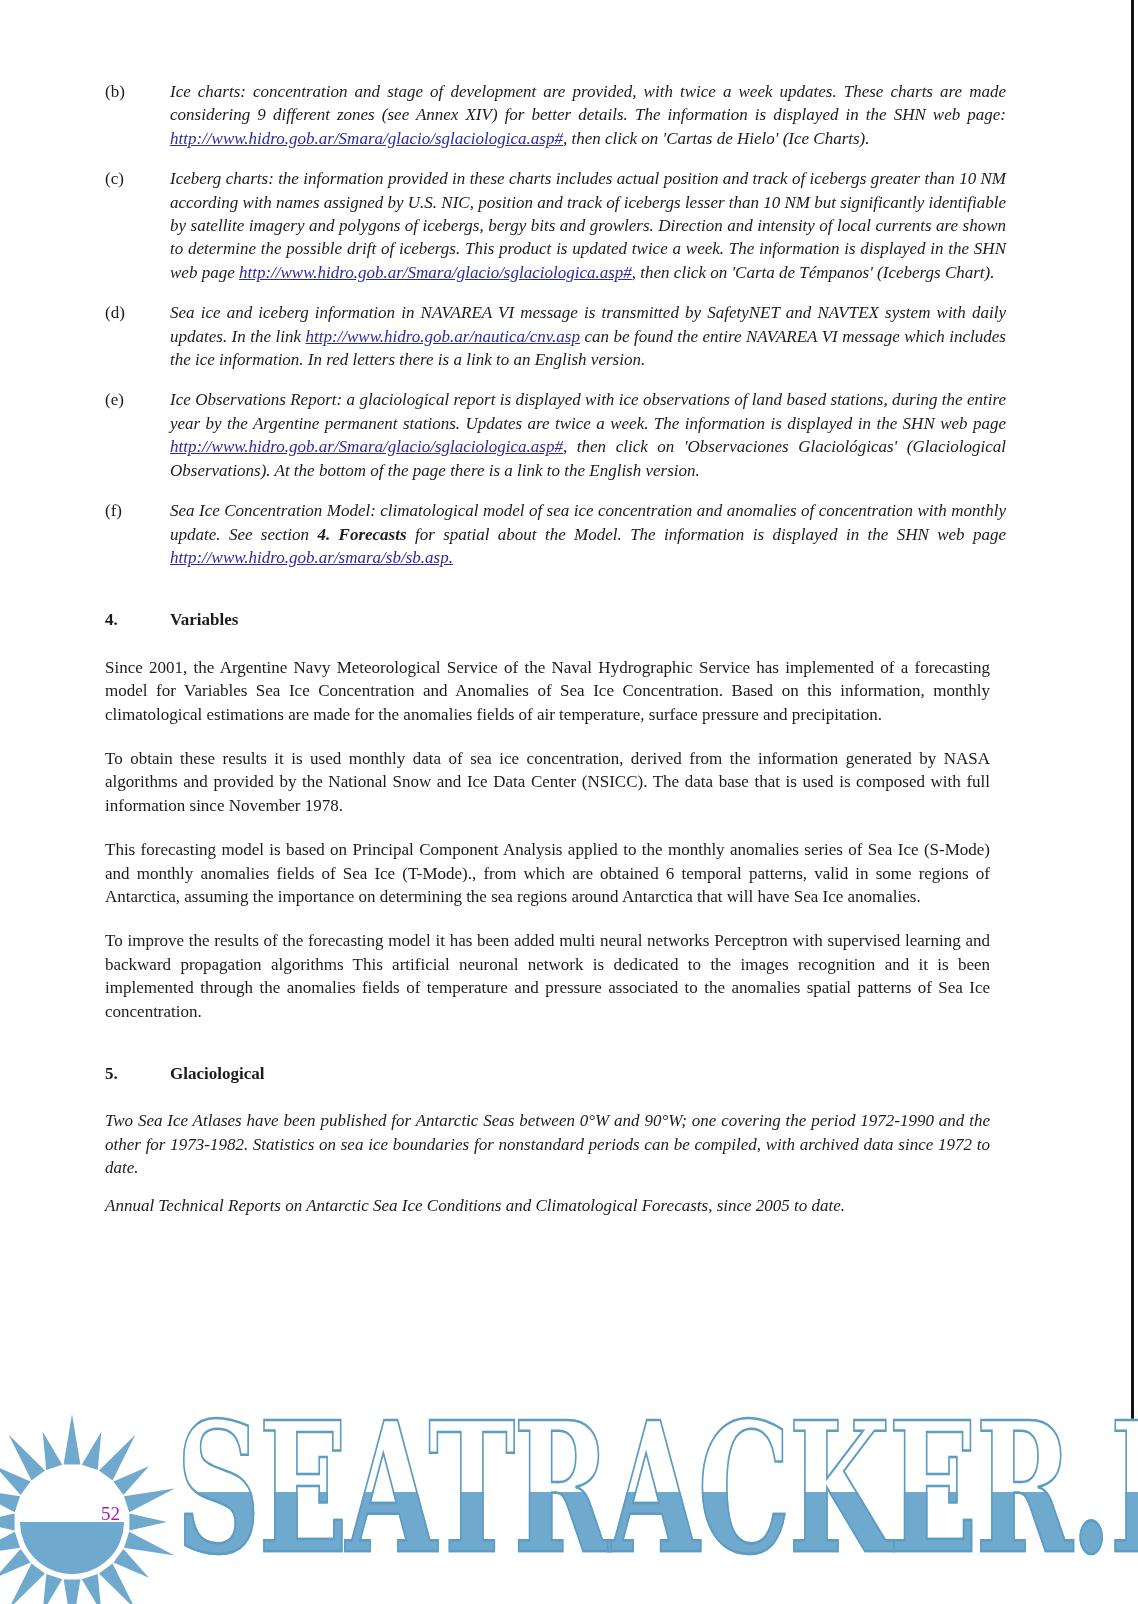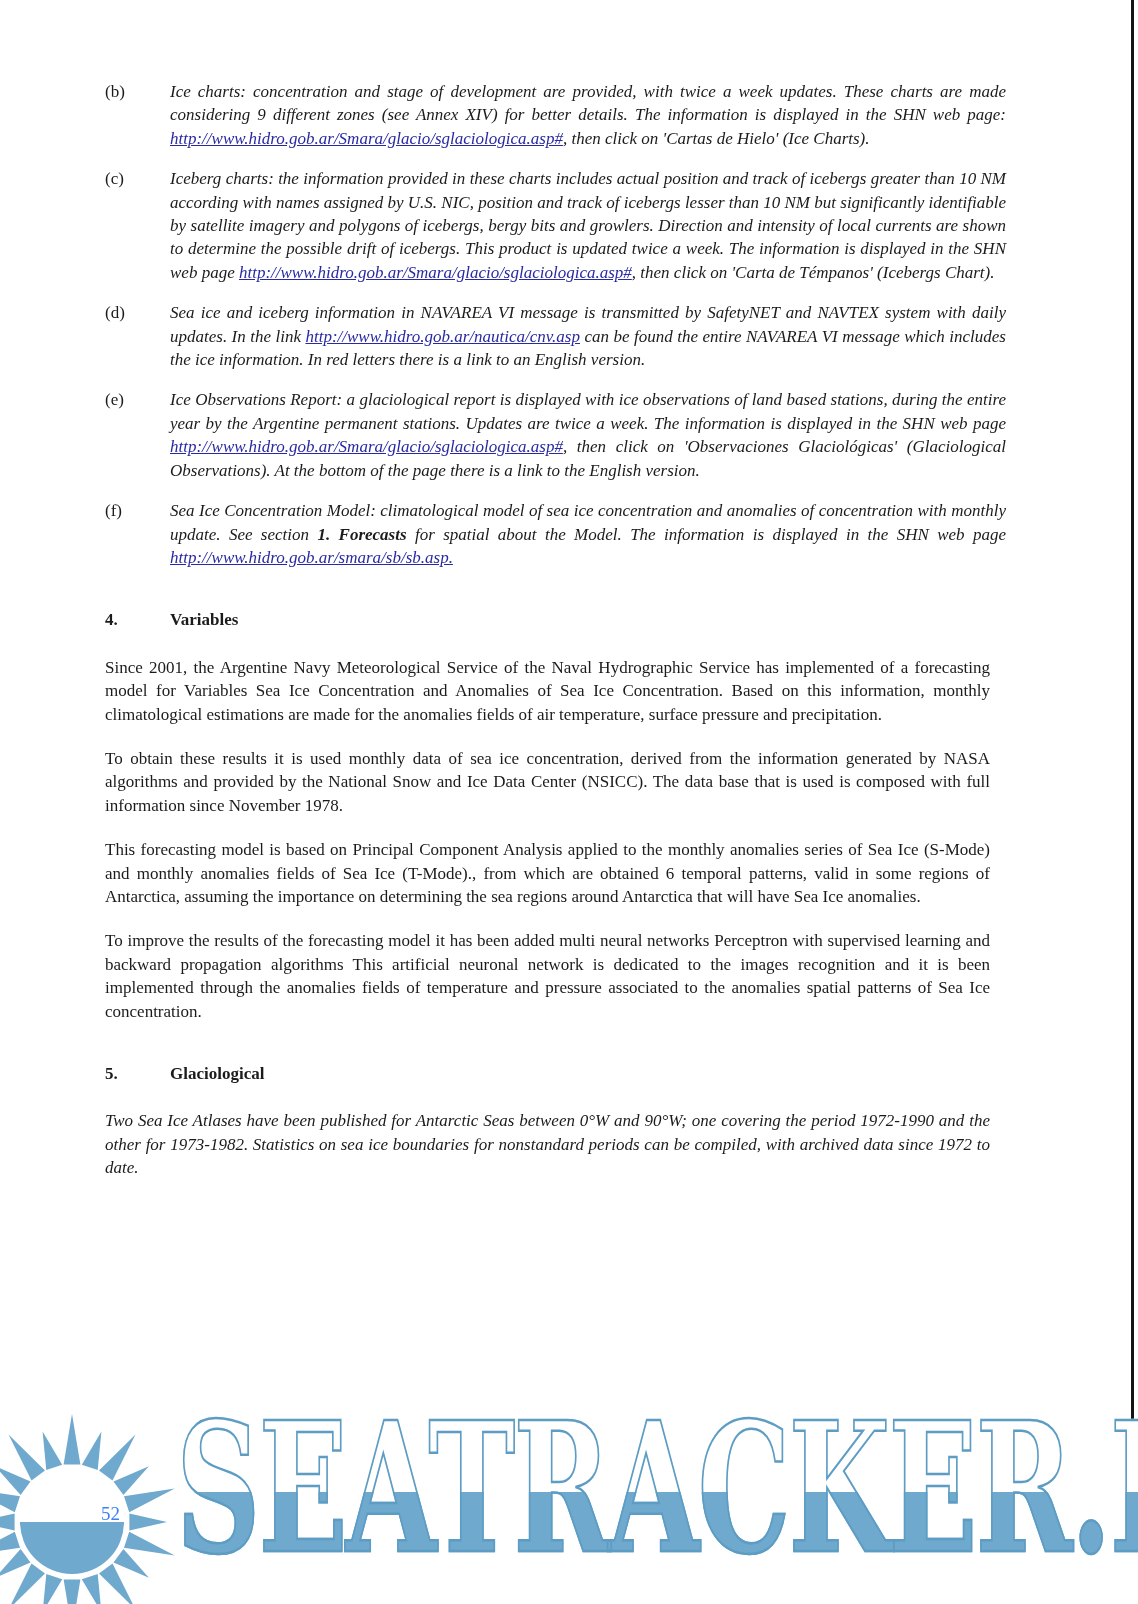--- a/index.html
+++ b/index.html
@@ -47,21 +47,21 @@
   .scan-edge{
     position:absolute;
     left:1131px;top:0;width:3px;height:1482px;
     background:var(--border-color,#141414);
   }
   .page-number{
     position:absolute;
     left:101px;top:1503px;
     font-size:19px;
     z-index:4;
-    color:#3b82f6;
+    color:#a21caf;
   }
   .sun-logo{
     position:absolute;
     left:-48px;top:1402px;
     width:240px;height:240px;
     z-index:2;
   }
   .watermark{
     position:absolute;
     left:176px;top:1398px;
@@ -100,40 +100,41 @@
       <div class="list-item">
         <div class="item-label">(d)</div>
         <div class="item-text"><span>Sea ice and iceberg information in NAVAREA VI message is transmitted by SafetyNET and NAVTEX system with daily updates. In the link </span><a class="doc-link">http://www.hidro.gob.ar/nautica/cnv.asp</a><span> can be found the entire NAVAREA VI message which includes the ice information. In red letters there is a link to an English version.</span></div>
       </div>
       <div class="list-item">
         <div class="item-label">(e)</div>
         <div class="item-text"><span>Ice Observations Report: a glaciological report is displayed with ice observations of land based stations, during the entire year by the Argentine permanent stations. Updates are twice a week. The information is displayed in the SHN web page </span><a class="doc-link">http://www.hidro.gob.ar/Smara/glacio/sglaciologica.asp#</a><span>, then click on 'Observaciones Glaciológicas' (Glaciological Observations). At the bottom of the page there is a link to the English version.</span></div>
       </div>
       <div class="list-item">
         <div class="item-label">(f)</div>
-        <div class="item-text"><span>Sea Ice Concentration Model: climatological model of sea ice concentration and anomalies of concentration with monthly update. See section </span><strong>1. Forecasts</strong><span> for spatial about the Model. The information is displayed in the SHN web page </span><a class="doc-link">http://www.hidro.gob.ar/smara/sb/sb.asp.</a></div>
+        <div class="item-text"><span>Sea Ice Concentration Model: climatological model of sea ice concentration and anomalies of concentration with monthly update. See section </span><strong>4. Forecasts</strong><span> for spatial about the Model. The information is displayed in the SHN web page </span><a class="doc-link">http://www.hidro.gob.ar/smara/sb/sb.asp.</a></div>
       </div>
     </div>
   <div>
       <div class="section">
         <div class="section-heading">
           <span class="sec-num">4.</span>
           <span>Variables</span>
         </div>
         <p class="para"><span>Since 2001, the Argentine Navy Meteorological Service of the Naval Hydrographic Service has implemented of a forecasting model for Variables Sea Ice Concentration and Anomalies of Sea Ice Concentration. Based on this information, monthly climatological estimations are made for the anomalies fields of air temperature, surface pressure and precipitation.</span></p>
         <p class="para"><span>To obtain these results it is used monthly data of sea ice concentration, derived from the information generated by NASA algorithms and provided by the National Snow and Ice Data Center (NSICC). The data base that is used is composed with full information since November 1978.</span></p>
         <p class="para"><span>This forecasting model is based on Principal Component Analysis applied to the monthly anomalies series of Sea Ice (S-Mode) and monthly anomalies fields of Sea Ice (T-Mode)., from which are obtained 6 temporal patterns, valid in some regions of Antarctica, assuming the importance on determining the sea regions around Antarctica that will have Sea Ice anomalies.</span></p>
         <p class="para"><span>To improve the results of the forecasting model it has been added multi neural networks Perceptron with supervised learning and backward propagation algorithms This artificial neuronal network is dedicated to the images recognition and it is been implemented through the anomalies fields of temperature and pressure associated to the anomalies spatial patterns of Sea Ice concentration.</span></p>
       </div>
       <div class="section tight">
         <div class="section-heading">
           <span class="sec-num">5.</span>
           <span>Glaciological</span>
         </div>
         <p class="para"><span>Two Sea Ice Atlases have been published for Antarctic Seas between 0°W and 90°W; one covering the period 1972-1990 and the other for 1973-1982. Statistics on sea ice boundaries for nonstandard periods can be compiled, with archived data since 1972 to date.</span></p>
+        <p class="para"><span>Annual Technical Reports on Antarctic Sea Ice Conditions and Climatological Forecasts, since 2005 to date.</span></p>
       </div>
     </div>
 </div>
 
 <div class="scan-edge"></div>
 
 <div class="sun-logo"><svg viewBox="-120 -120 240 240" width="240" height="240">
       <polygon points="-8.4,-57.4 0.0,-108.0 8.4,-57.4" fill="#6fa9ce"></polygon>
       <polygon points="9.8,-57.2 29.4,-90.4 25.7,-52.0" fill="#6fa9ce"></polygon>
       <polygon points="27.0,-51.4 63.5,-87.4 40.5,-41.5" fill="#6fa9ce"></polygon>

